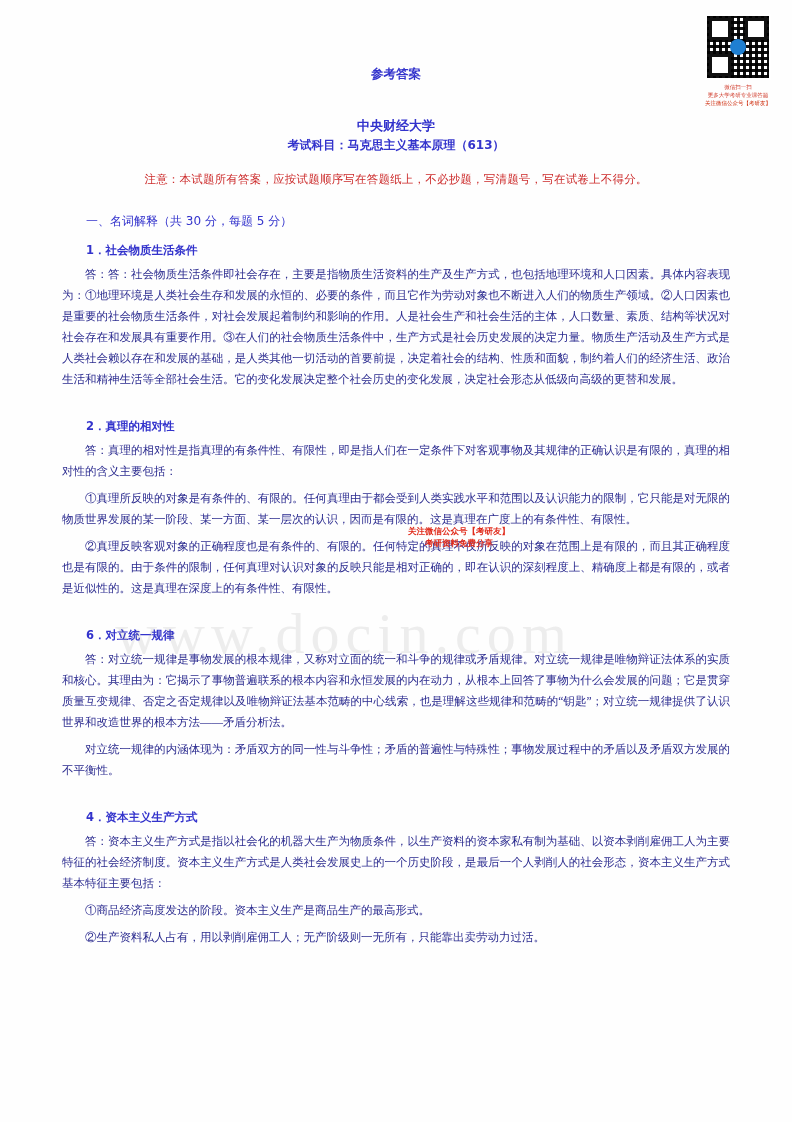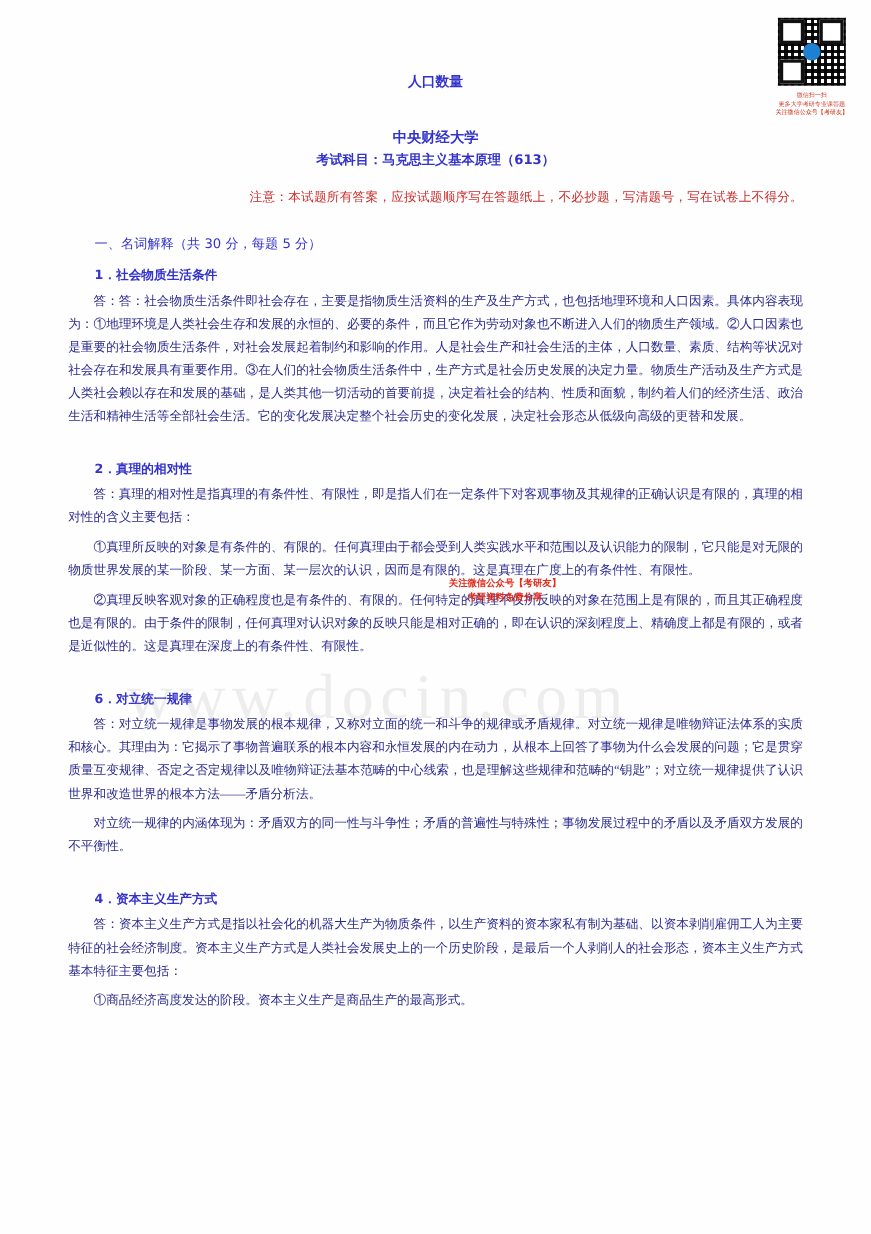--- a/index.html
+++ b/index.html
@@ -121,21 +121,21 @@
   .subject {
     text-align: center;
     color: #3333cc;
     font-size: 12px;
     font-weight: bold;
   }
   .notice {
     margin-top: 18px;
     color: #cc2b2b;
     font-size: 11.5px;
-    text-align: right;
+    text-align: center;
     letter-spacing: 0.2px;
   }
   .section-head {
     margin-top: 26px;
     color: #3333cc;
     font-size: 12px;
     font-weight: normal;
     text-indent: 24px;
   }
   .q-head {
@@ -186,21 +186,21 @@
 
   <div class="watermark">www.docin.com</div>
 
   <div class="promo">
     <div>关注微信公众号【考研友】</div>
     <div>考研资料免费分享</div>
   </div>
 
   <div class="content">
 
-    <div class="ref-answer">人口数量</div>
+    <div class="ref-answer">参考答案</div>
 
     <div class="title-center univ">中央财经大学</div>
 
     <div class="subject">考试科目：马克思主义基本原理（613）</div>
 
     <div class="notice">注意：本试题所有答案，应按试题顺序写在答题纸上，不必抄题，写清题号，写在试卷上不得分。</div>
 
     <div class="section-head">一、名词解释（共 30 分，每题 5 分）</div>
 
     <div class="q-head">1．社会物质生活条件</div>
@@ -217,15 +217,16 @@
 
     <div class="q-head">6．对立统一规律</div>
     <div class="para">答：对立统一规律是事物发展的根本规律，又称对立面的统一和斗争的规律或矛盾规律。对立统一规律是唯物辩证法体系的实质和核心。其理由为：它揭示了事物普遍联系的根本内容和永恒发展的内在动力，从根本上回答了事物为什么会发展的问题；它是贯穿质量互变规律、否定之否定规律以及唯物辩证法基本范畴的中心线索，也是理解这些规律和范畴的“钥匙”；对立统一规律提供了认识世界和改造世界的根本方法——矛盾分析法。</div>
     <div class="para">对立统一规律的内涵体现为：矛盾双方的同一性与斗争性；矛盾的普遍性与特殊性；事物发展过程中的矛盾以及矛盾双方发展的不平衡性。</div>
 
     <div class="spacer-lg"></div>
 
     <div class="q-head">4．资本主义生产方式</div>
     <div class="para">答：资本主义生产方式是指以社会化的机器大生产为物质条件，以生产资料的资本家私有制为基础、以资本剥削雇佣工人为主要特征的社会经济制度。资本主义生产方式是人类社会发展史上的一个历史阶段，是最后一个人剥削人的社会形态，资本主义生产方式基本特征主要包括：</div>
     <div class="para">①商品经济高度发达的阶段。资本主义生产是商品生产的最高形式。</div>
+    <div class="para">②生产资料私人占有，用以剥削雇佣工人；无产阶级则一无所有，只能靠出卖劳动力过活。</div>
 
   </div>
 </div>
 
 </body></html>

